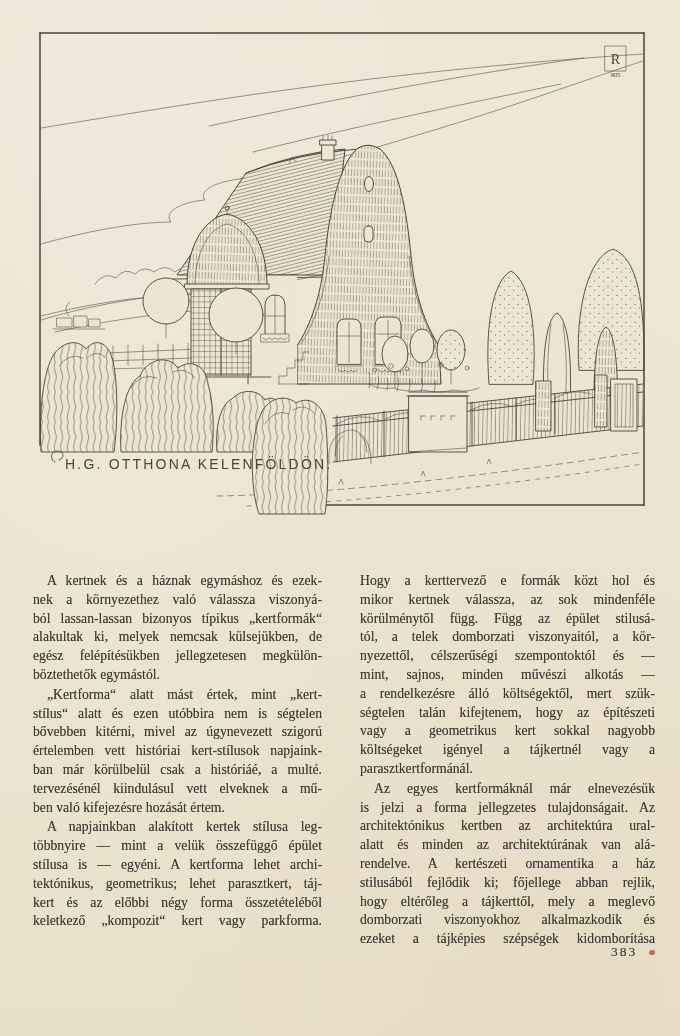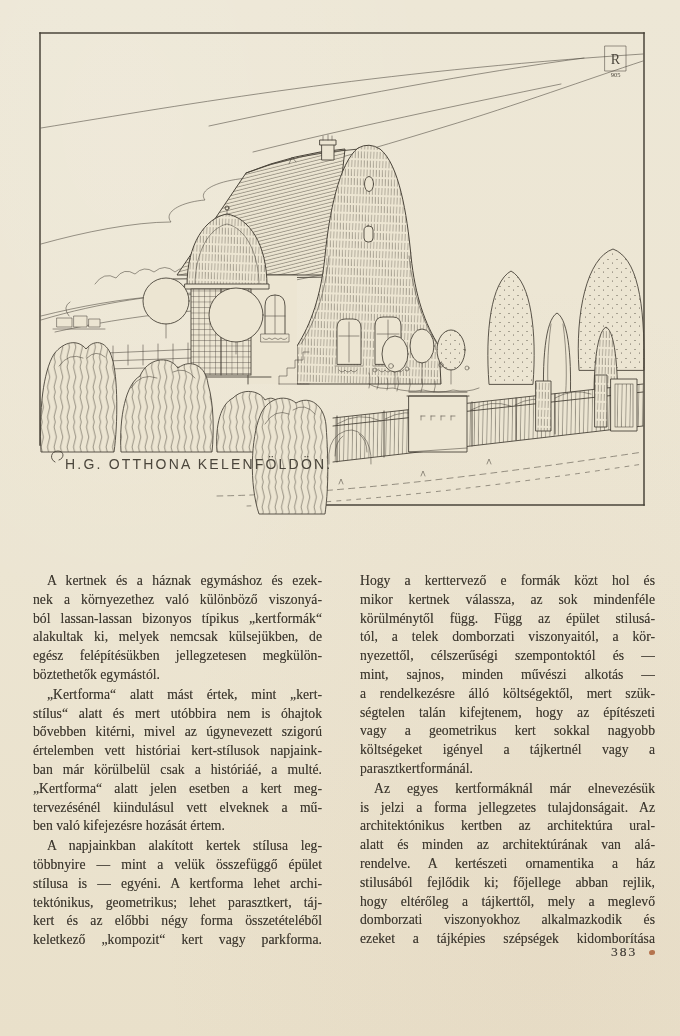--- a/index.html
+++ b/index.html
@@ -231,33 +231,32 @@
       <rect class="ln thin" x="566" y="14" width="21" height="25"></rect>
       <text class="mono-text" x="576.5" y="32" font-size="14" text-anchor="middle">R</text>
       <text class="mono-text" x="576.5" y="45" font-size="6.5" text-anchor="middle">905</text>
     </g>
   </svg>
 
 
   <div class="col col-left">
       <div class="para">
         <div class="tline ind">A kertnek és a háznak egymáshoz és ezek-</div>
-        <div class="tline">nek a környezethez való különböző viszonyá-</div>
+        <div class="tline">nek a környezethez való válassza viszonyá-</div>
         <div class="tline">ból lassan-lassan bizonyos típikus „kertformák“</div>
         <div class="tline">alakultak ki, melyek nemcsak külsejükben, de</div>
         <div class="tline">egész felépítésükben jellegzetesen megkülön-</div>
         <div class="tline end">böztethetők egymástól.</div>
       </div>
       <div class="para">
         <div class="tline ind">„Kertforma“ alatt mást értek, mint „kert-</div>
-        <div class="tline">stílus“ alatt és mert utóbbira nem is óhajtok</div>
+        <div class="tline">stílus“ alatt és ezen utóbbira nem is ségtelen</div>
         <div class="tline">bővebben kitérni, mivel az úgynevezett szigorú</div>
         <div class="tline">értelemben vett históriai kert-stílusok napjaink-</div>
         <div class="tline">ban már körülbelül csak a históriáé, a multé.</div>
-        <div class="tline">„Kertforma“ alatt jelen esetben a kert meg-</div>
         <div class="tline">tervezésénél kiindulásul vett elveknek a mű-</div>
         <div class="tline end">ben való kifejezésre hozását értem.</div>
       </div>
       <div class="para">
         <div class="tline ind">A napjainkban alakított kertek stílusa leg-</div>
         <div class="tline">többnyire — mint a velük összefüggő épület</div>
         <div class="tline">stílusa is — egyéni. A kertforma lehet archi-</div>
         <div class="tline">tektónikus, geometrikus; lehet parasztkert, táj-</div>
         <div class="tline">kert és az előbbi négy forma összetételéből</div>
         <div class="tline">keletkező „kompozit“ kert vagy parkforma.</div>

